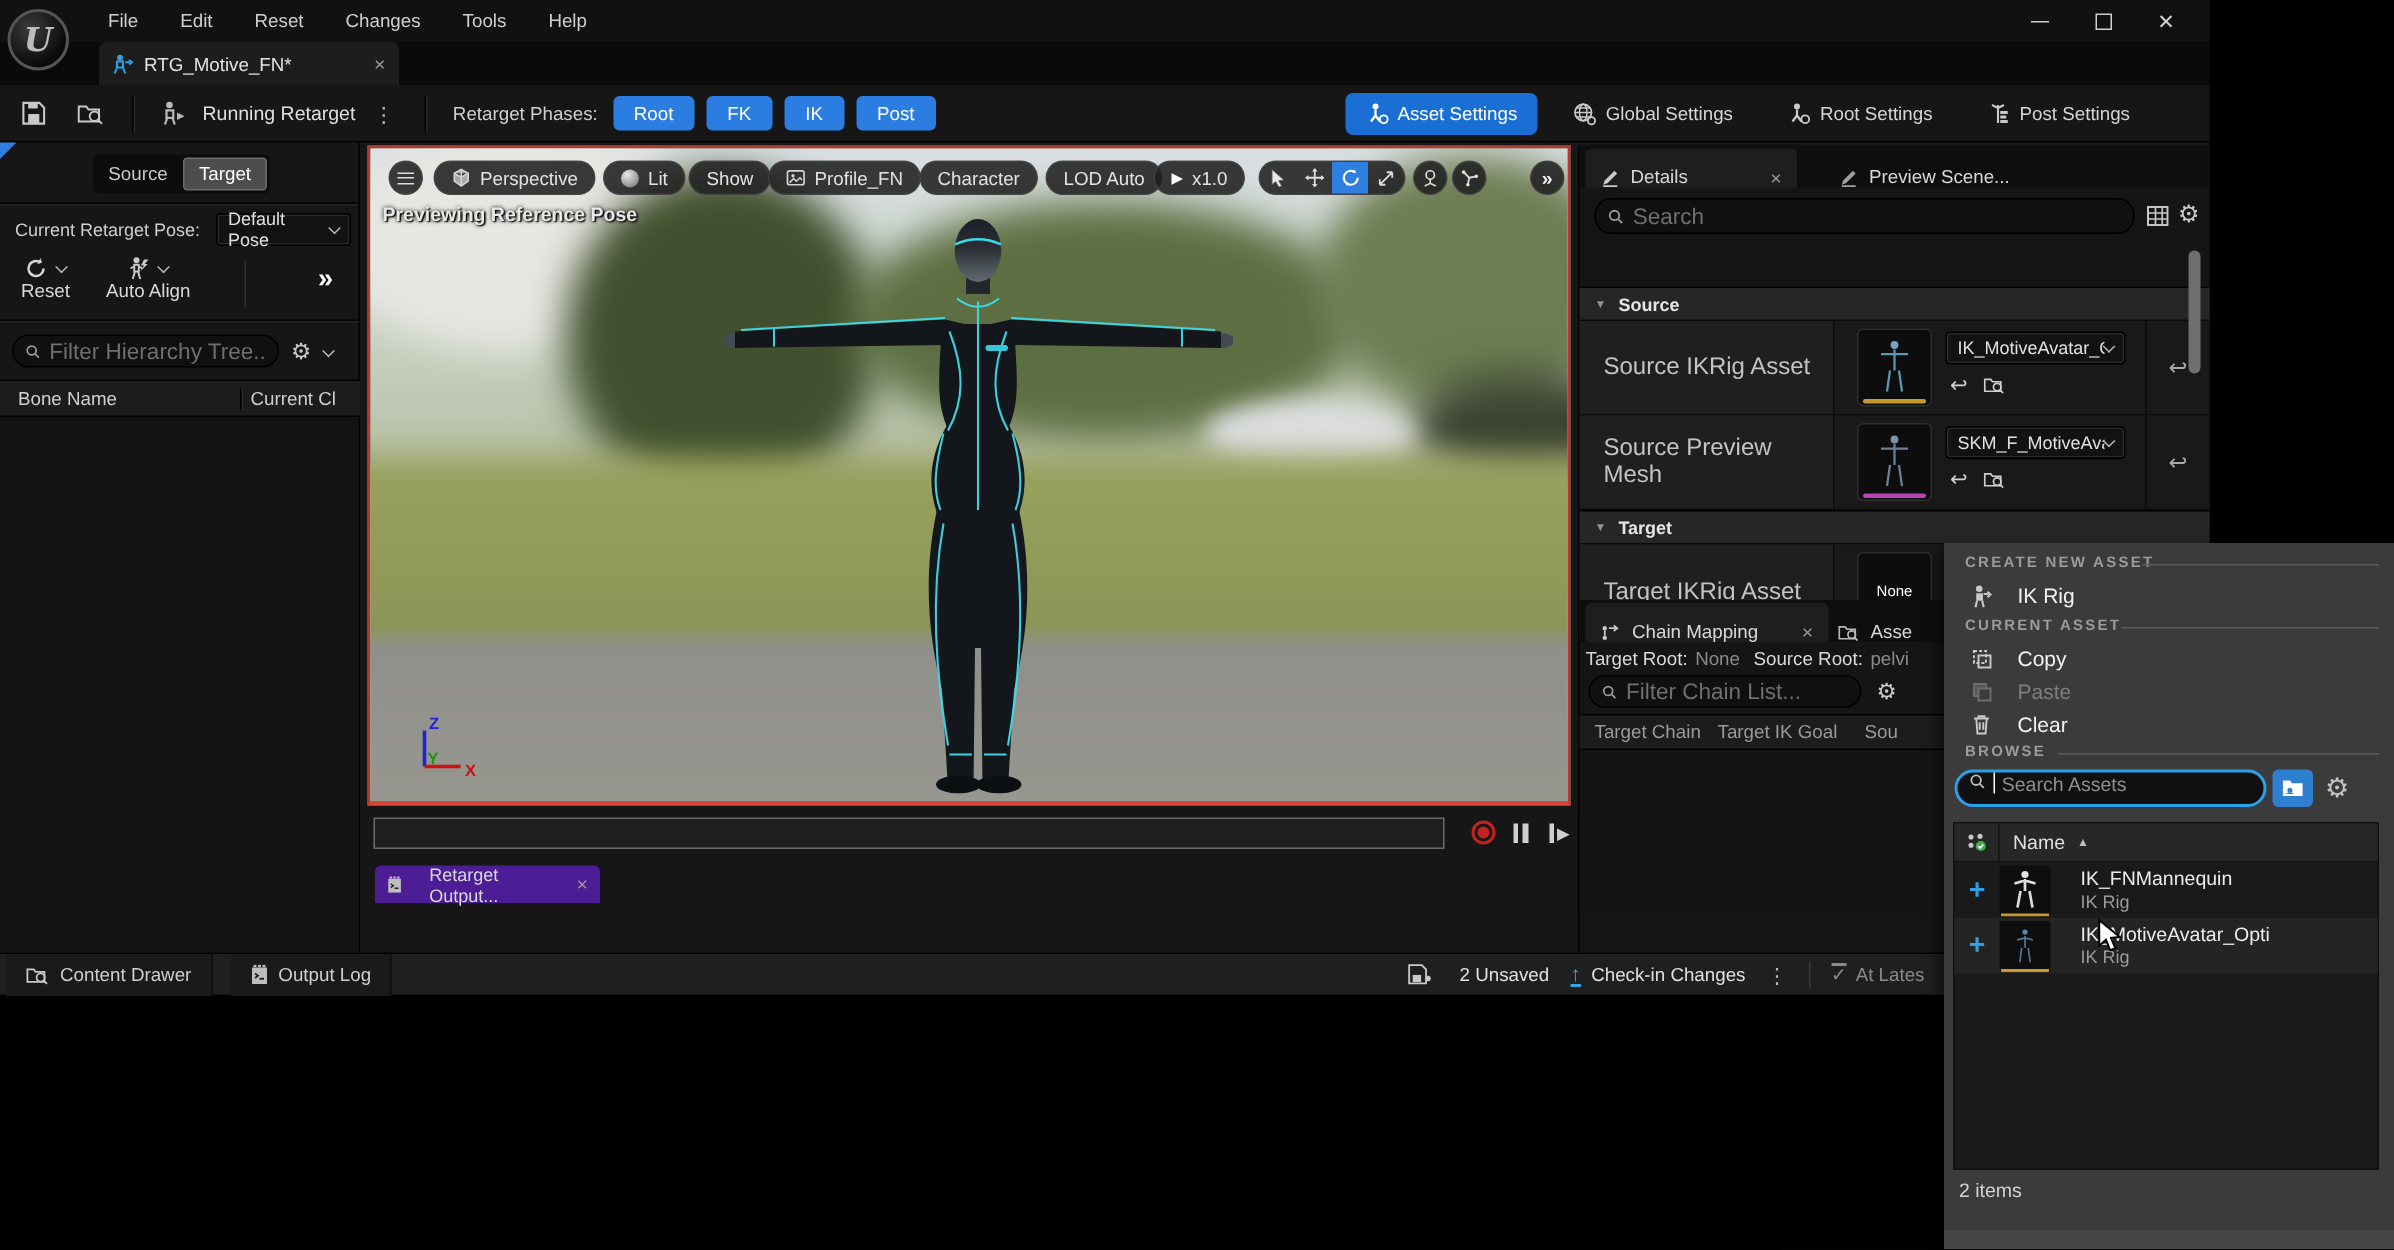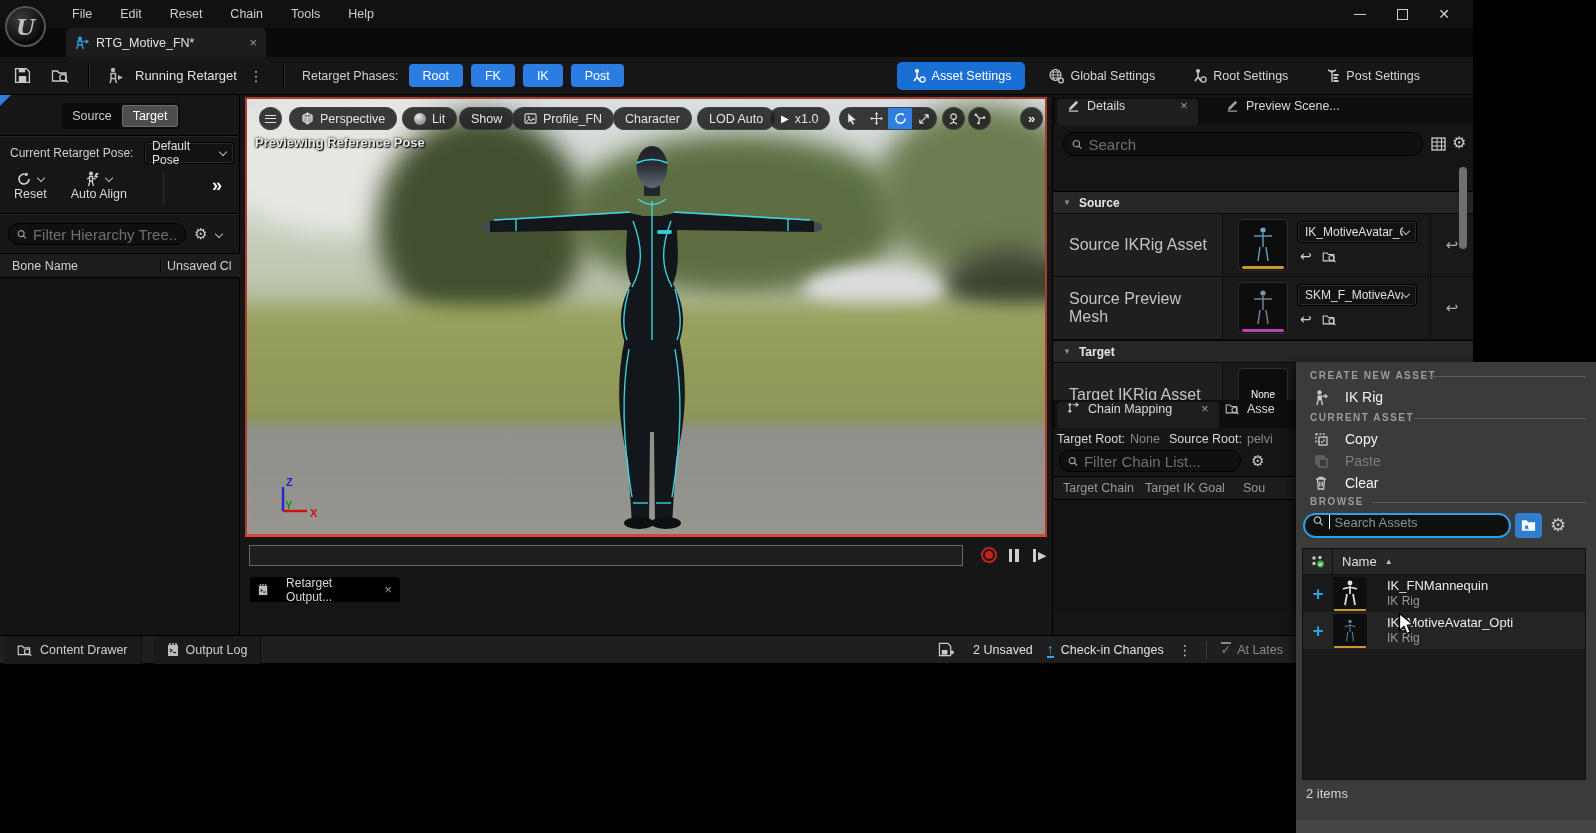--- a/index.html
+++ b/index.html
@@ -69,26 +69,26 @@
   .ham i{width:11px;border-top:1.6px solid #ddd}
 
   
   #timeline{position:absolute;left:245px;top:541px;width:802px;height:30px;background:#161616}
   #scrub{position:absolute;left:4px;top:4px;width:714px;height:21px;background:#1e1e1e;border:1px solid #6a6a6a}
   .rec{position:absolute;top:6px;width:16px;height:16px;border-radius:50%;border:2px solid #c32222;display:flex;align-items:center;justify-content:center}
   .rec i{width:8px;height:8px;border-radius:50%;background:#c32222}
   .pbar{display:inline-block;width:3.5px;height:13px;background:#cfcfcf;margin:0 1.5px}
 
   
-  #rt-output{position:absolute;left:250px;top:577px;width:150px;height:25px;background:#000000;border-radius:4px 4px 0 0;display:flex;align-items:center;gap:18px;padding:0 8px;color:#d9d9d9;font-size:12px}
+  #rt-output{position:absolute;left:250px;top:577px;width:150px;height:25px;background:#4c1d95;border-radius:4px 4px 0 0;display:flex;align-items:center;gap:18px;padding:0 8px;color:#d9d9d9;font-size:12px}
 
   
   #right-panel{position:absolute;left:1052px;top:97px;width:421px;height:538px;background:#151515;border-left:1px solid #000}
   .ptabbar{position:relative;height:28px;background:#0e0e0e}
-  .ptab{position:absolute;top:2px;height:26px;display:flex;align-items:flex-start;gap:7px;padding:0 10px;color:#d9d9d9;font-size:12.5px}
+  .ptab{position:absolute;top:2px;height:26px;display:flex;align-items:flex-end;gap:7px;padding:0 10px;color:#d9d9d9;font-size:12.5px}
   .ptab.on{background:#1e1e1e;border-radius:4px 4px 0 0}
   .sect{height:23px;background:#262626;border-top:1px solid #000;border-bottom:1px solid #0a0a0a;display:flex;align-items:center;gap:8px;padding:0 10px;color:#e6e6e6;font-weight:bold;font-size:12px}
   .tri-down{color:#8f8f8f;font-size:8px}
   .drow{display:flex;border-bottom:1px solid #0c0c0c}
   .dlabel{width:170px;background:#1f1f1f;border-right:1px solid #0c0c0c;display:flex;align-items:center;padding-left:16px;color:#c3c3c3;font-size:16px}
   .dvalue{flex:1;background:#191919;position:relative}
   .dreset{width:43px;border-left:1px solid #0c0c0c;background:#191919;display:flex;align-items:center;justify-content:center;color:#a9a9a9;font-size:15px}
   .thumb{position:absolute;left:15px;top:5px;width:50px;height:52px;background:#0d0d0d;border:1px solid #2e2e2e;border-radius:4px;display:flex;align-items:center;justify-content:center;overflow:hidden}
   .thumb .ul{position:absolute;left:3px;right:3px;bottom:1px;height:3px;border-radius:2px}
   .asset-dd{position:absolute;left:74px;top:7px;width:120px}
@@ -134,21 +134,21 @@
 <body>
 
 <div id="screen">
 <div id="win">
 
   <div id="titlebar" class="flex">
     <div style="width:58px"></div>
     <div class="menu-item">File</div>
     <div class="menu-item">Edit</div>
     <div class="menu-item">Reset</div>
-    <div class="menu-item">Chain</div>
+    <div class="menu-item">Changes</div>
     <div class="menu-item">Tools</div>
     <div class="menu-item">Help</div>
     <div style="margin-left:auto;display:flex;padding-right:14px;gap:12px">
       <div class="wbtn">
             <span class="min"></span>
           </div>
       <div class="wbtn">
             <span class="max"></span>
           </div>
       <div class="wbtn">
@@ -286,21 +286,21 @@
       <svg width="11" height="11" viewBox="0 0 12 12">
             <circle cx="5" cy="5" r="3.6" fill="none" stroke="#9a9a9a" stroke-width="1.4"></circle>
             <path d="M7.8 7.8l3 3" stroke="#9a9a9a" stroke-width="1.4"></path>
           </svg>
       <input placeholder="Filter Hierarchy Tree..." style="">
     </div>
     <span class="abs" style="left:194px;top:130px;font-size:15px;color:#c9c9c9">⚙</span>
     <span class="abs chev" style="left:216px;top:139px"></span>
     <div class="abs colhead" style="left:0;top:158px;width:240px;height:25px">
       <span style="padding-left:12px;width:160px">Bone Name</span>
-      <span style="border-left:1px solid #000;box-shadow:1px 0 0 #2c2c2c inset;padding-left:6px">Unsaved Cl</span>
+      <span style="border-left:1px solid #000;box-shadow:1px 0 0 #2c2c2c inset;padding-left:6px">Current Cl</span>
     </div>
     <div class="abs" style="left:0;top:183px;width:239px;height:357px;background:#131313"></div>
   </div>
 
   <div id="viewport">
     <div id="vp-inner">
 
       <div class="blob" style="left:-30px;top:-15px;width:260px;height:150px;background:#e7e7e2"></div>
       <div class="blob" style="left:130px;top:15px;width:210px;height:220px;background:#41502e"></div>
       <div class="blob" style="left:320px;top:35px;width:340px;height:160px;background:#5d6f42"></div>

